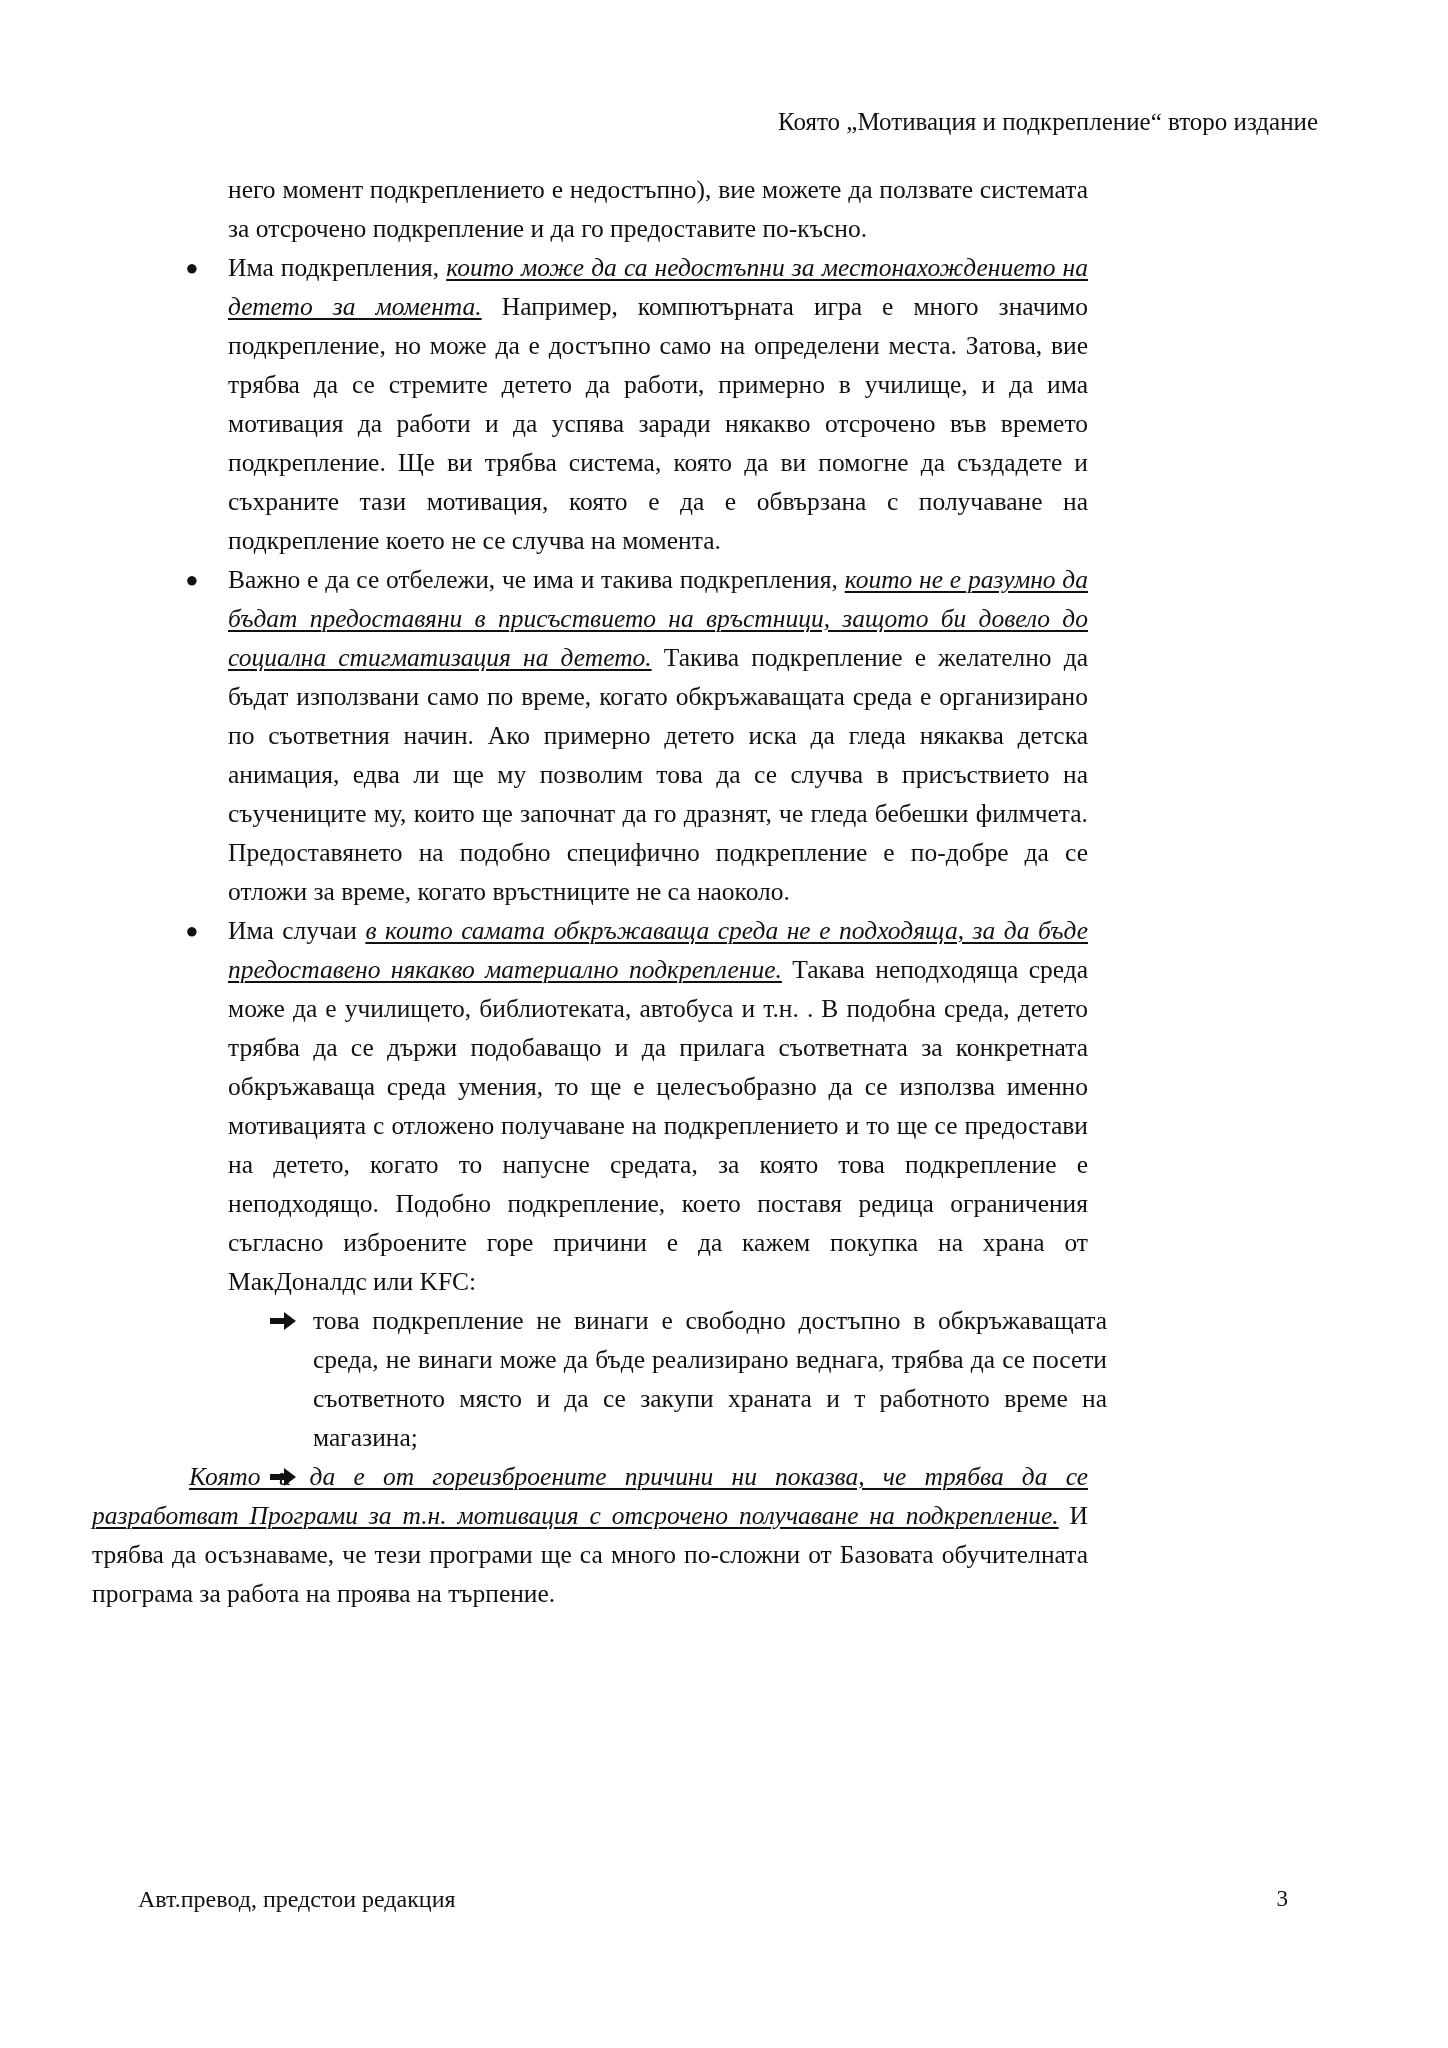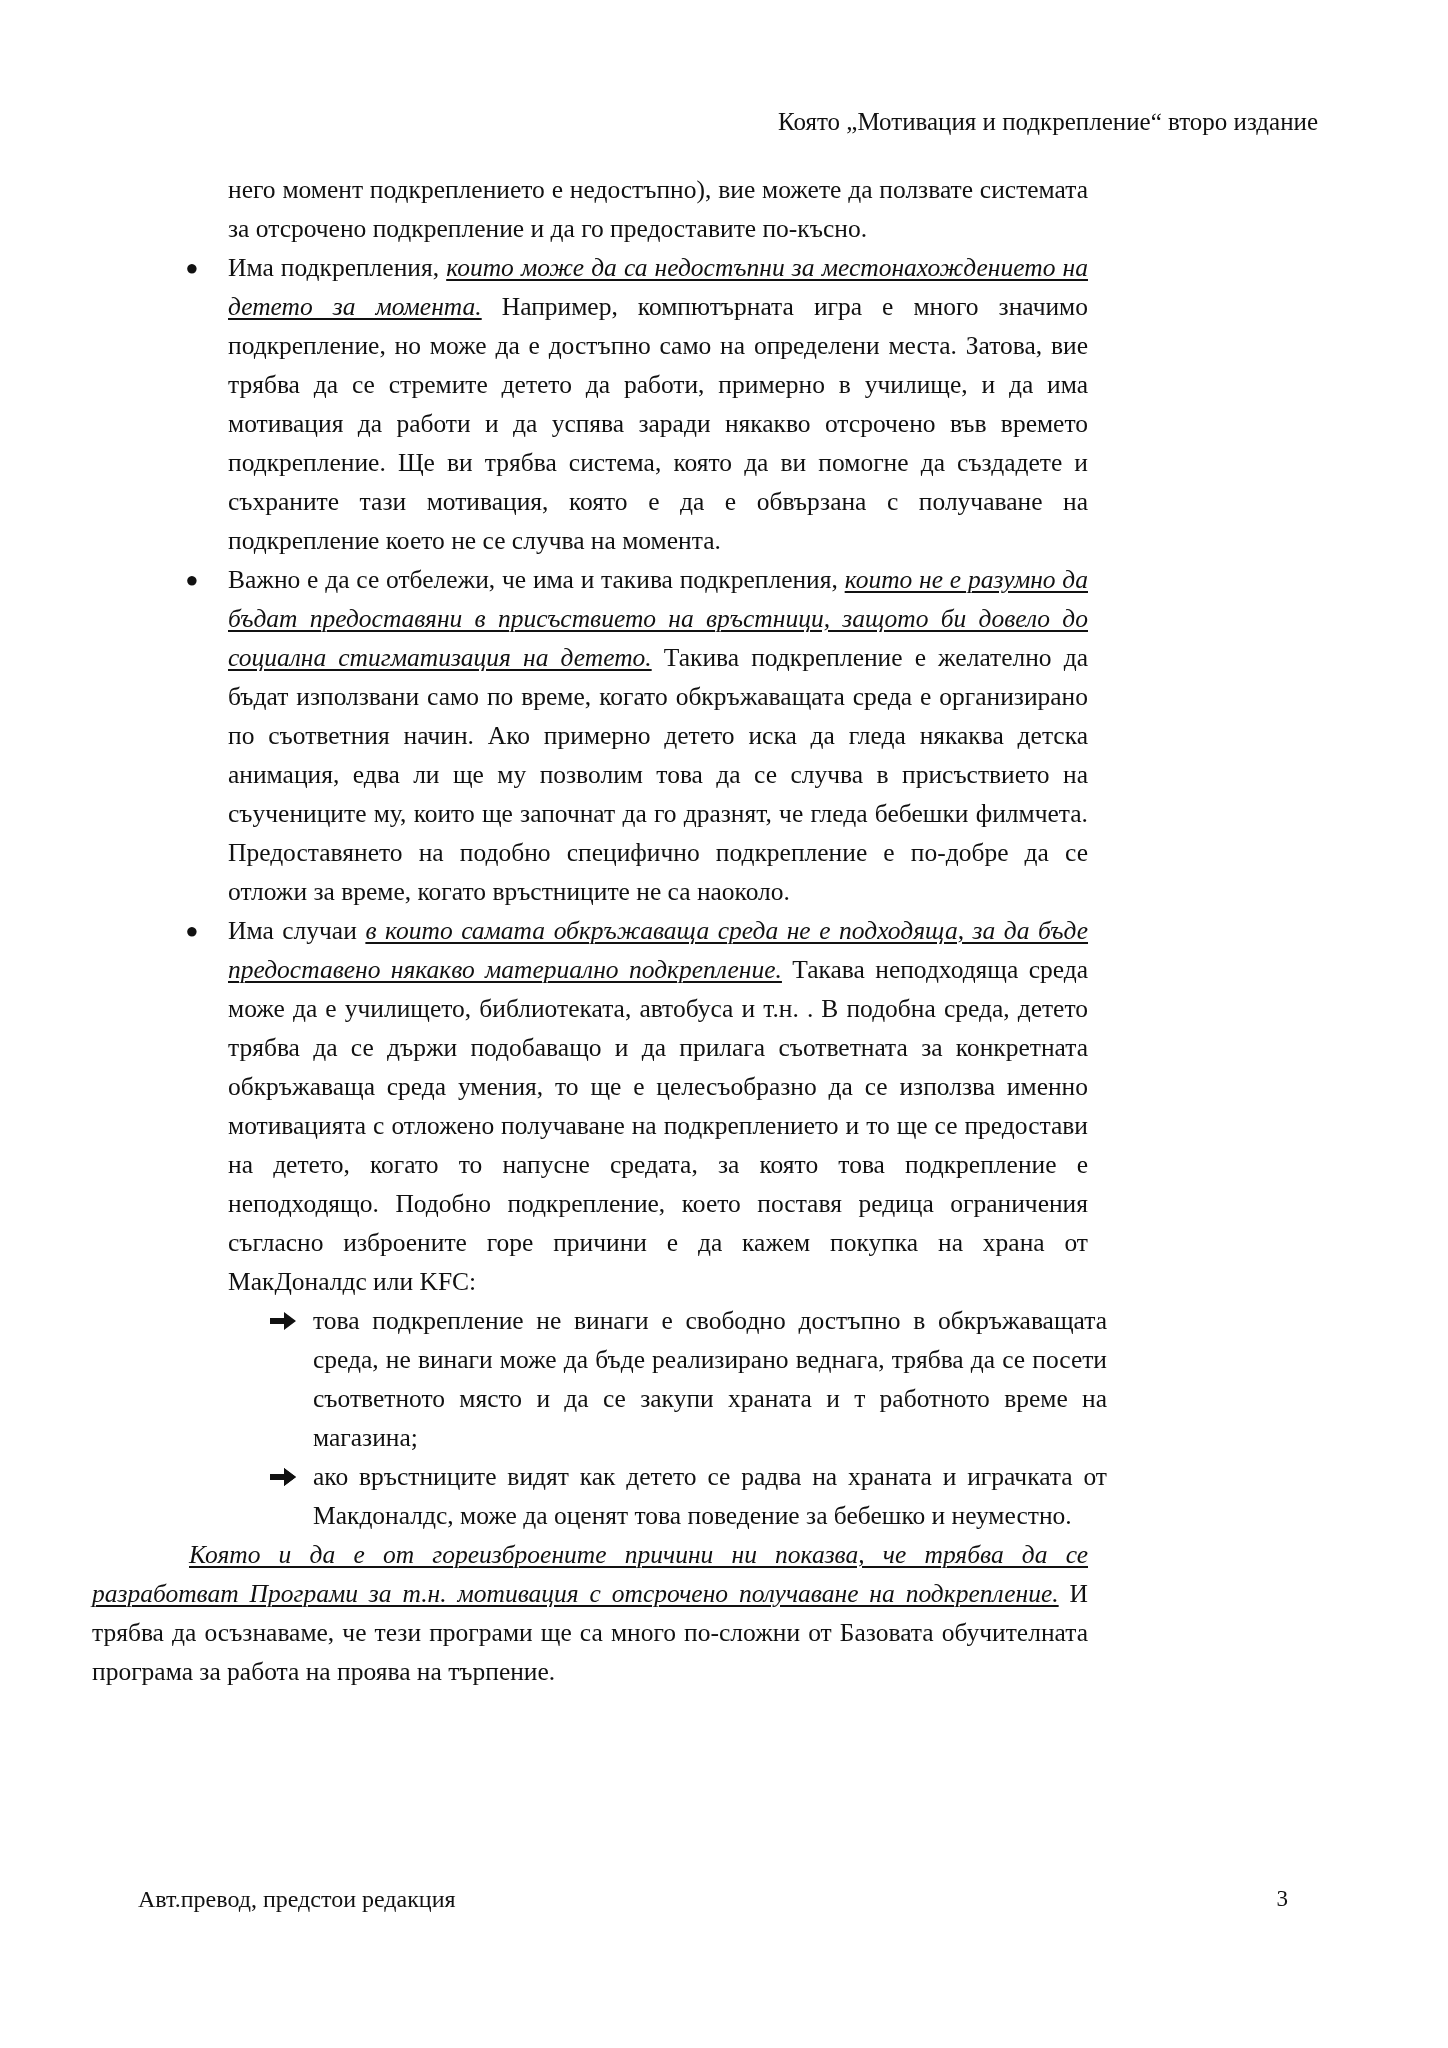--- a/index.html
+++ b/index.html
@@ -73,25 +73,19 @@
     <svg class="arrow" viewBox="0 0 30 20">
         <path d="M2 7 H16 V1 L28 10 L16 19 V13 H2 Z" fill="#111"></path>
       </svg>
     <span>това подкрепление не винаги е свободно достъпно в обкръжаващата среда, не винаги може да бъде реализирано веднага, трябва да се посети съответното място и да се закупи храната и т работното време на магазина;</span>
   </div>
   <div class="sub-item">
     <svg class="arrow" viewBox="0 0 30 20">
         <path d="M2 7 H16 V1 L28 10 L16 19 V13 H2 Z" fill="#111"></path>
       </svg>
   </div>
-  <div class="sub-item">
-    <svg class="arrow" viewBox="0 0 30 20">
-        <path d="M2 7 H16 V1 L28 10 L16 19 V13 H2 Z" fill="#111"></path>
-      </svg>
-    <span>ако връстниците видят как детето се радва на храната и играчката от Макдоналдс, може да оценят това поведение за бебешко и неуместно.</span>
-  </div>
 
   <p class="para final"><span class="indent"></span><span class="emph">Която и да е от гореизброените причини ни показва, че трябва да се разработват Програми за т.н. мотивация с отсрочено получаване на подкрепление.</span><span> И трябва да осъзнаваме, че тези програми ще са много по-сложни от Базовата обучителната програма за работа на проява на търпение.</span></p>
 
 </div>
 
 <div class="footer-left">Авт.превод, предстои редакция</div>
 <div class="footer-right">3</div>
 
 </body></html>

